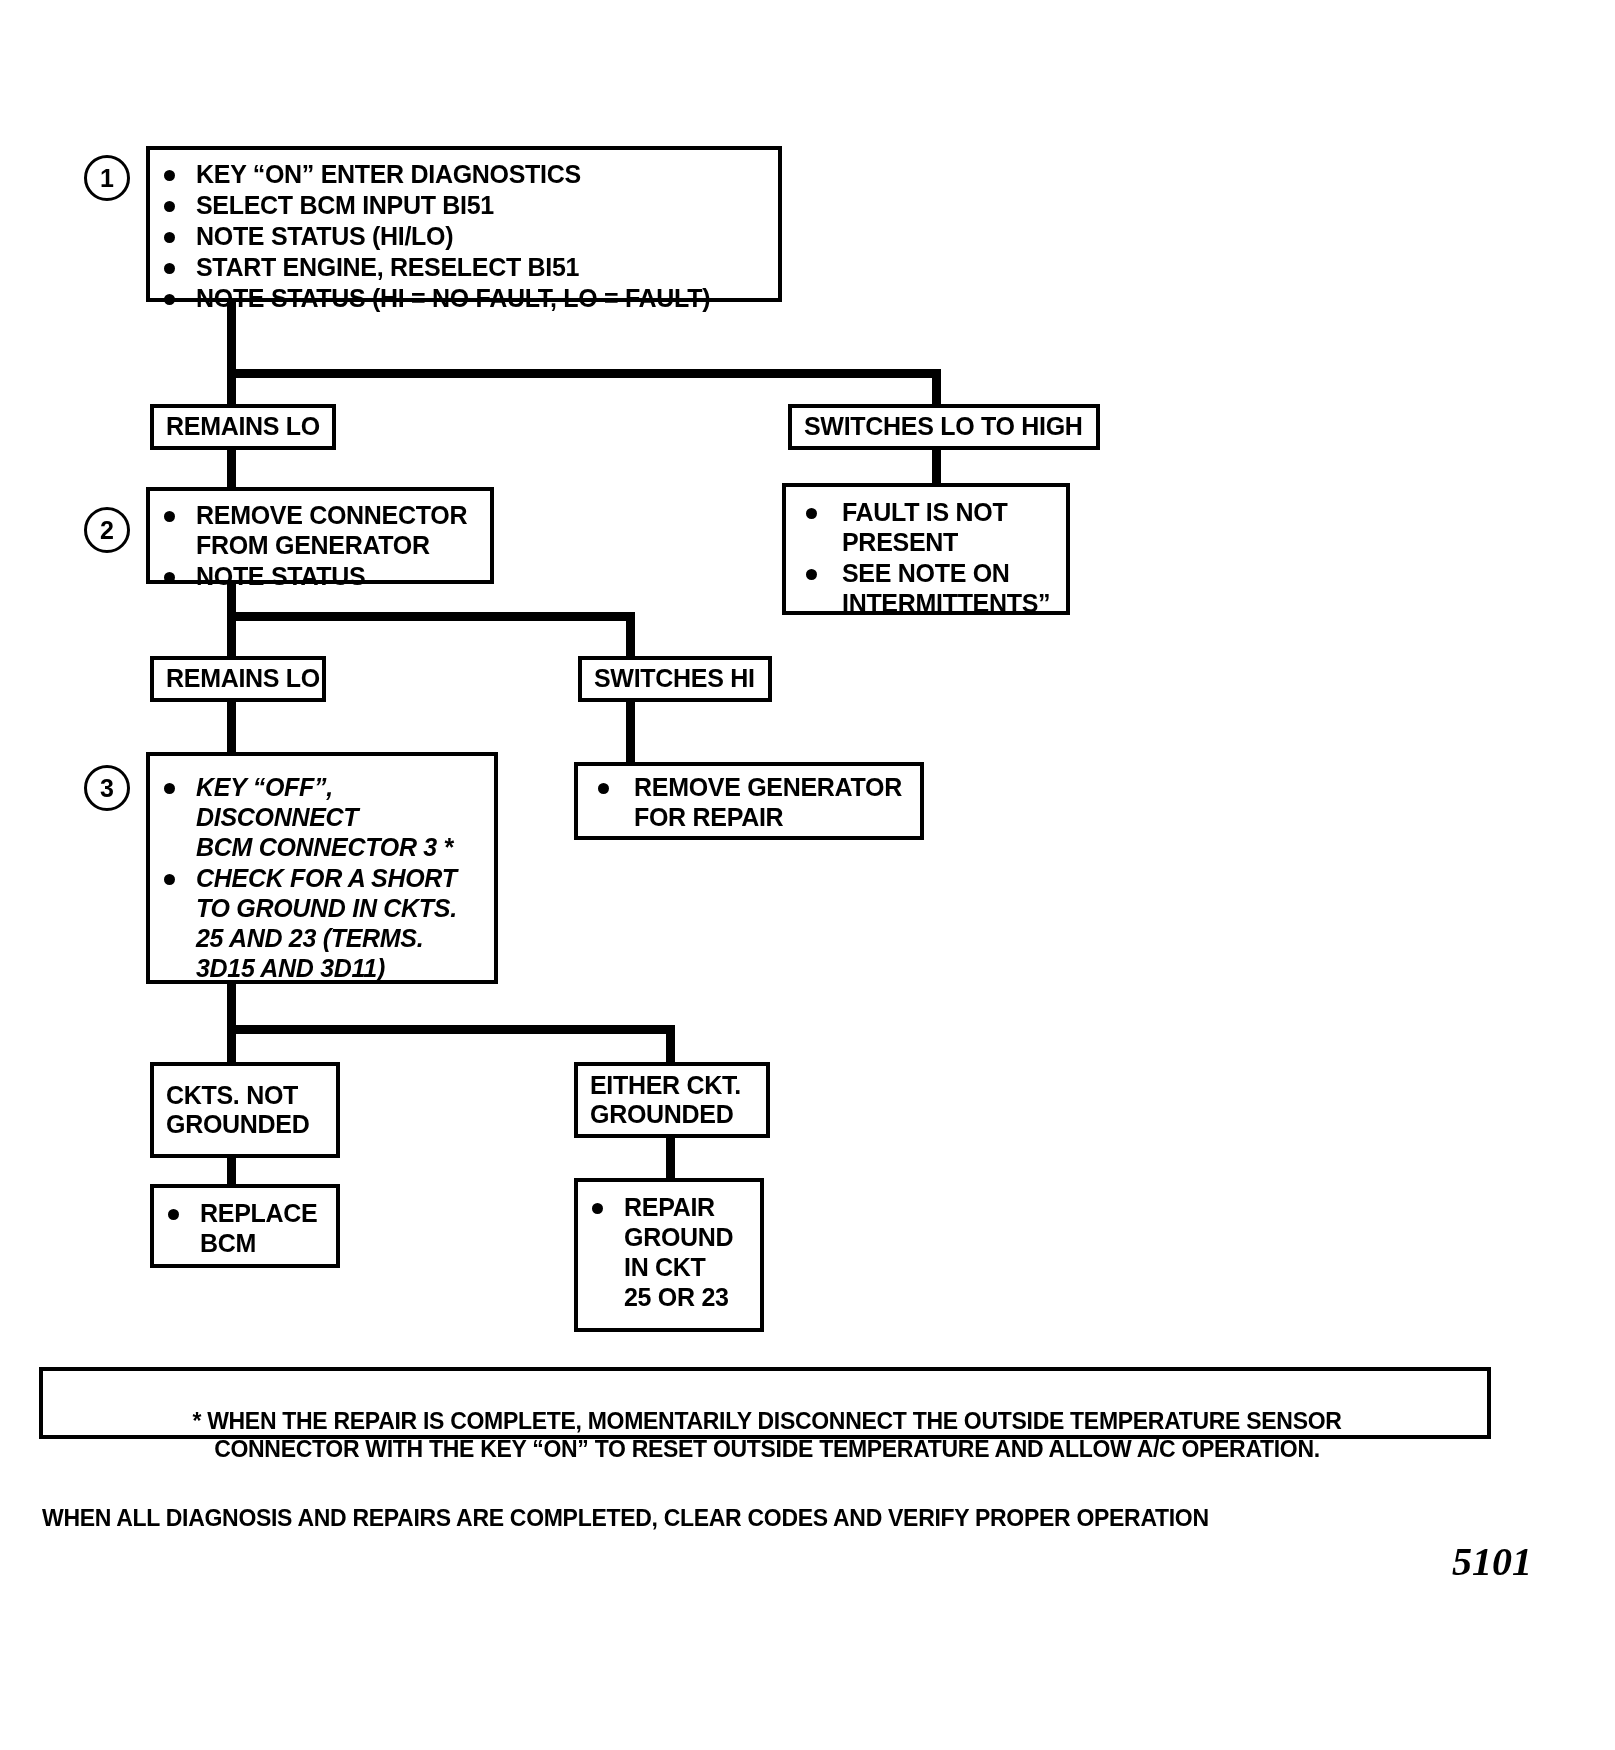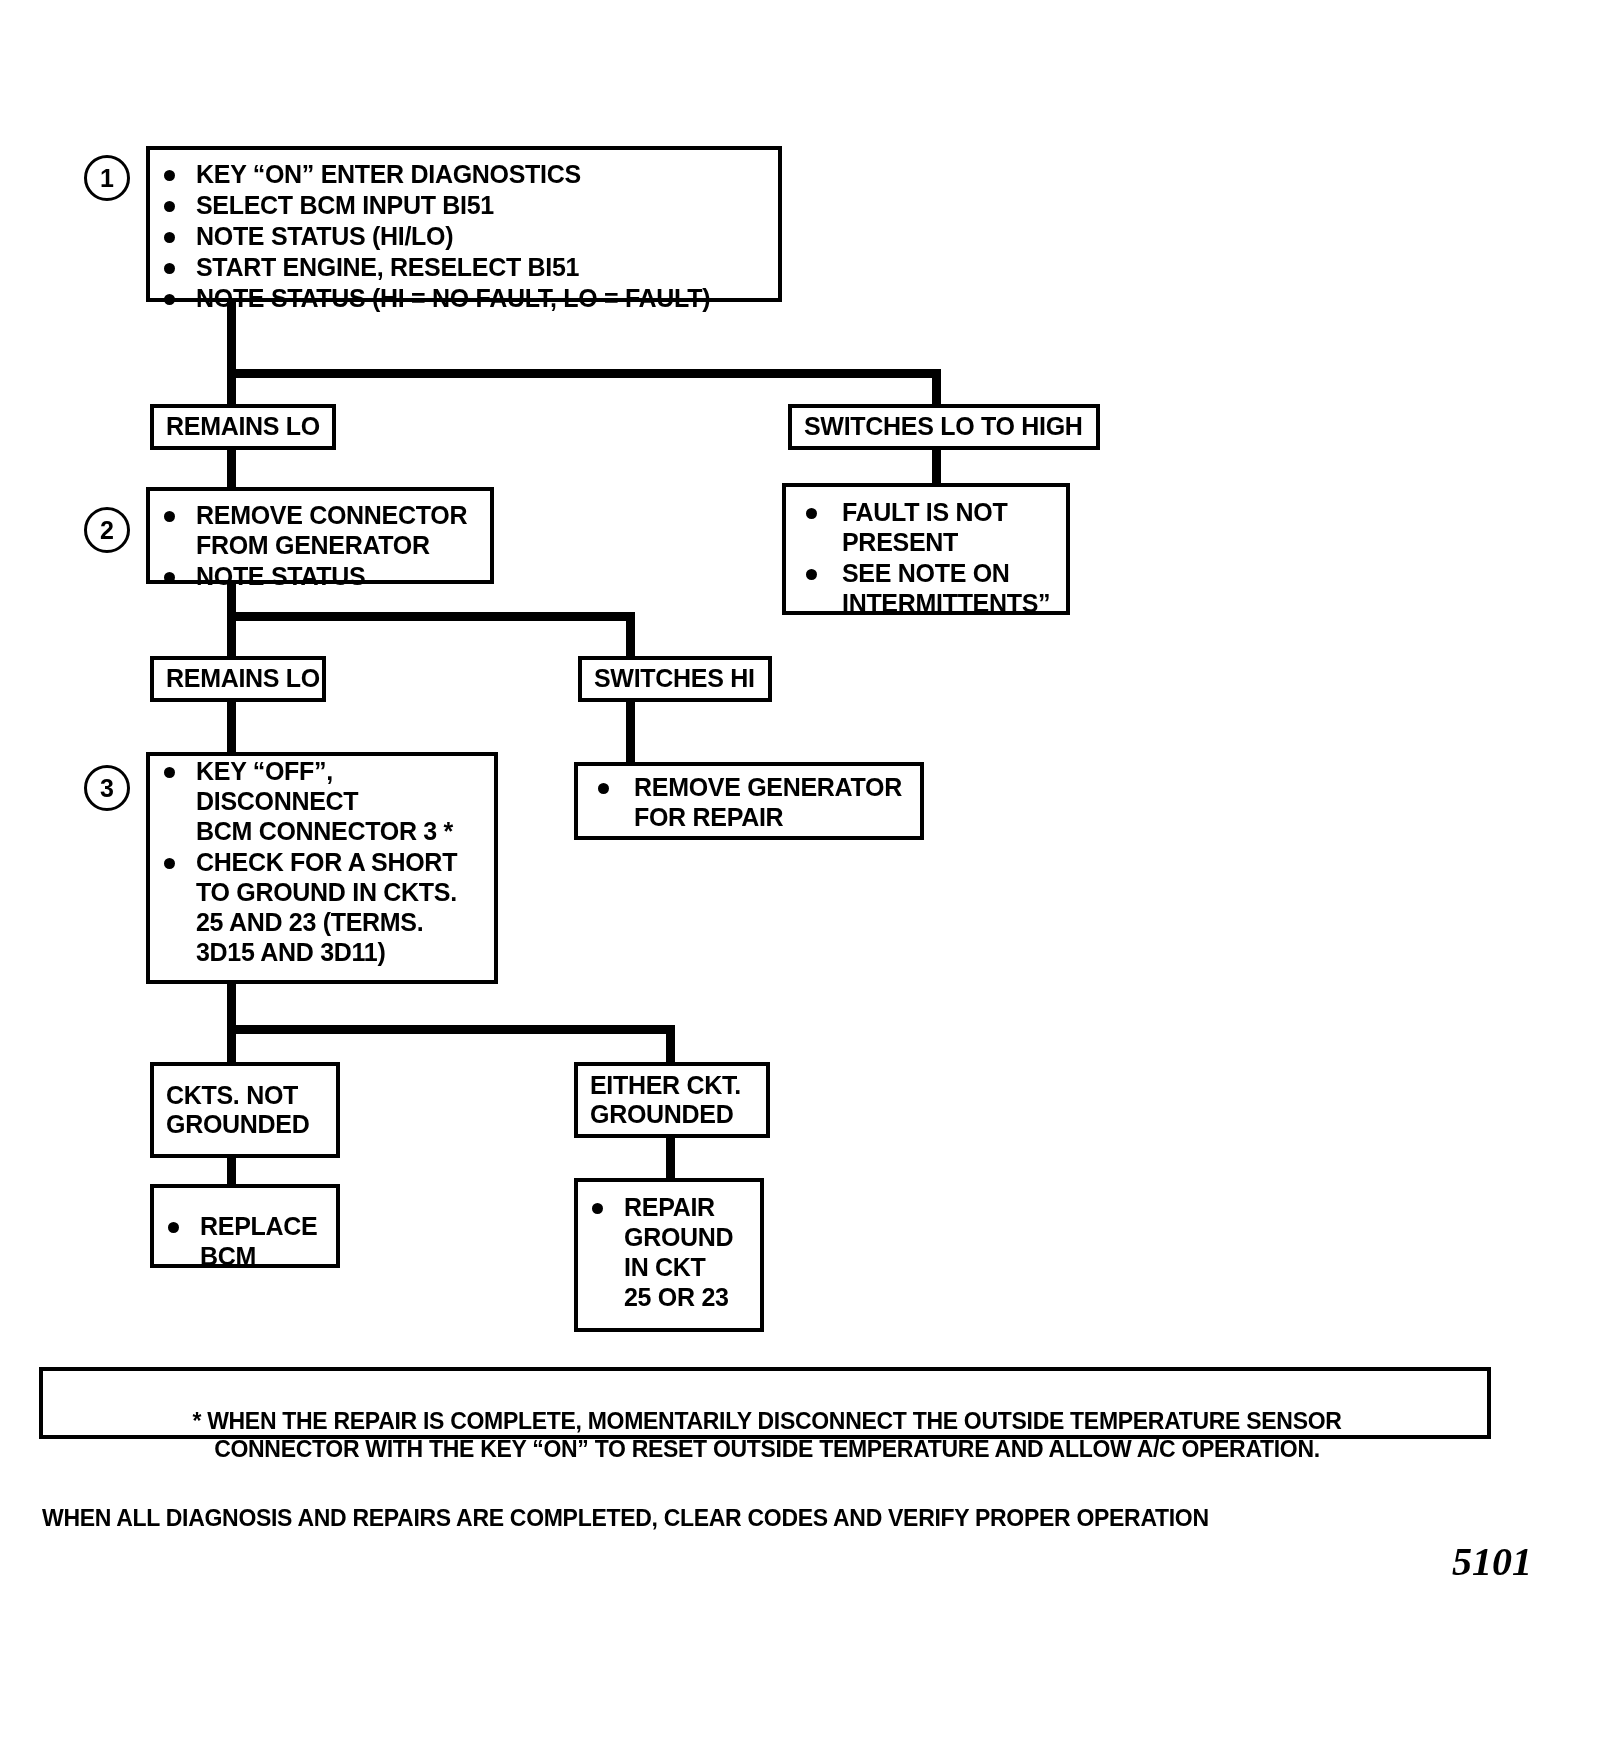--- a/index.html
+++ b/index.html
@@ -197,21 +197,21 @@
     <span>SWITCHES HI</span>
   </div>
 
   <div class="ln" style="left:227px; top:702px; width:9px; height:50px;"></div>
   <div class="ln" style="left:626px; top:702px; width:9px; height:60px;"></div>
 
   <div class="stepnum" style="left:84px; top:765px;">
     <span>3</span>
   </div>
   <div class="box" style="left:146px; top:752px; width:352px; height:232px;">
-    <ul class="blist" style="padding-top:0;">
+    <ul class="blist" style="padding-top:16px;font-style:italic;">
       <li>KEY “OFF”,
 DISCONNECT
 BCM CONNECTOR 3 *</li>
       <li>CHECK FOR  A SHORT
 TO GROUND IN CKTS.
 25 AND 23 (TERMS.
 3D15 AND 3D11)</li>
     </ul>
   </div>
 
@@ -232,21 +232,21 @@
   </div>
   <div class="box labelbox" style="left:574px; top:1062px; width:196px; height:76px;">
     <span>EITHER CKT.
 GROUNDED</span>
   </div>
 
   <div class="ln" style="left:227px; top:1138px; width:9px; height:48px;"></div>
   <div class="ln" style="left:666px; top:1138px; width:9px; height:42px;"></div>
 
   <div class="box" style="left:150px; top:1184px; width:190px; height:84px;">
-    <ul class="blist" style="padding-top:23px;">
+    <ul class="blist" style="padding-top:10px;">
       <li>REPLACE
 BCM</li>
     </ul>
   </div>
 
   <div class="box" style="left:574px; top:1178px; width:190px; height:154px;">
     <ul class="blist" style="padding-top:10px;">
       <li>REPAIR
 GROUND
 IN CKT

